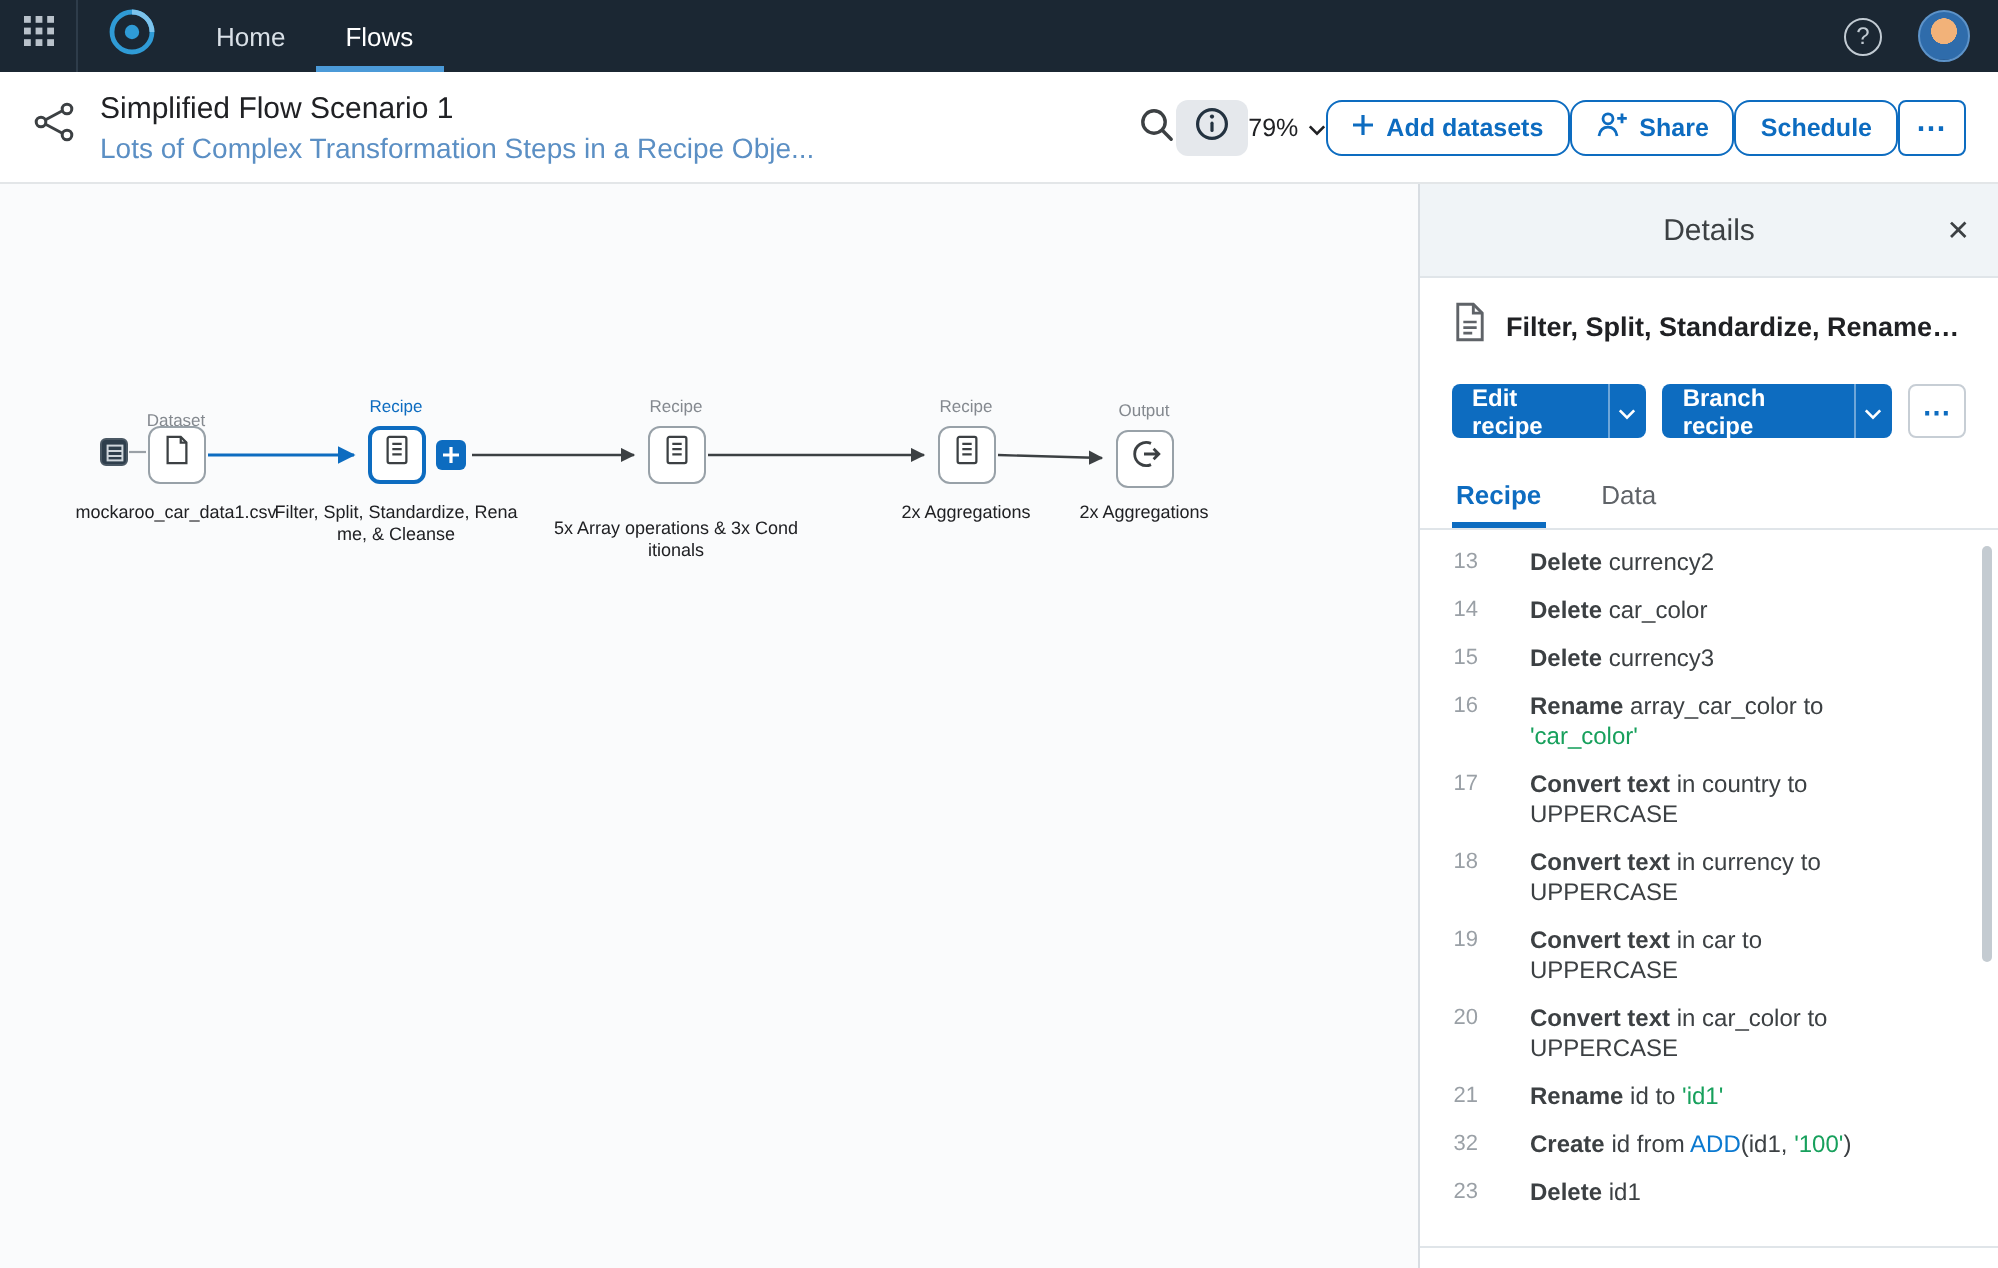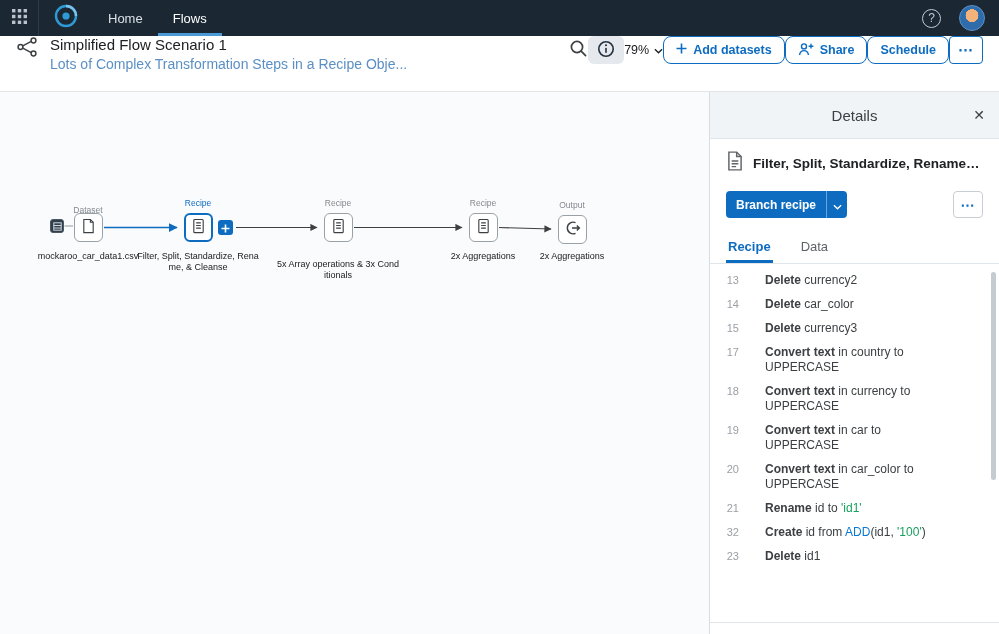--- a/index.html
+++ b/index.html
@@ -13,21 +13,21 @@
   .logo-wrap { width:54px; display:flex; align-items:center; justify-content:center; cursor:pointer; }
   .topnav { display:flex; }
   .nav-item { display:flex; align-items:center; padding:0 15px; font-size:13px; color:#d9e0e7; border-bottom:3px solid transparent; border-top:3px solid transparent; cursor:pointer; text-decoration:none; }
   .nav-item.active { color:#fff; border-bottom-color:#4b9ad8; }
   .topbar-right { margin-left:auto; display:flex; align-items:center; gap:18px; padding-right:14px; }
   .help-icon { width:19px; height:19px; border:1.5px solid #c2cbd3; border-radius:50%; color:#c2cbd3; font-size:12px; display:flex; align-items:center; justify-content:center; cursor:pointer; }
   .avatar { width:26px; height:26px; border-radius:50%; border:1px solid #5d93c9;
             background: radial-gradient(circle at 50% 40%, #f2b279 0 34%, #2f6cab 35% 75%, #1d4f86 76%); cursor:pointer; }
 
   
-  .flowheader { height:56px; background:#fff; border-bottom:1px solid #e3e6e8; display:flex; align-items:flex-start; padding:0 16px; }
+  .flowheader { height:56px; background:#fff; border-bottom:1px solid #e3e6e8; display:flex; align-items:center; padding:0 16px; }
   .titles { margin-left:12px; min-width:0; }
   .ftitle { font-size:15px; color:#202124; }
   .fsub { font-size:14px; color:#5b8fc4; margin-top:3px; }
   .hactions { margin-left:auto; display:flex; align-items:center; gap:0; }
   .icon-btn { display:flex; align-items:center; justify-content:center; cursor:pointer; background:none; border:none; }
   .info-btn { background:#e5e8ec; border-radius:6px; width:36px; height:28px; }
   .zoom { display:flex; align-items:center; gap:5px; font-size:12.5px; color:#202124; cursor:pointer; }
   .obtn { display:flex; align-items:center; gap:6px; height:28px; padding:0 12px; border:1px solid #0d6cc0; border-radius:8px; color:#0d6cc0; font-size:12.5px; font-weight:bold; background:#fff; cursor:pointer; }
   .more-hbtn { width:34px; height:28px; border:1px solid #0d6cc0; border-radius:4px; color:#0d6cc0; display:flex; align-items:center; justify-content:center; font-size:15px; font-weight:bold; background:#fff; cursor:pointer; letter-spacing:1px; }
 
@@ -280,20 +280,30 @@
             <path d="M2.5 1h7l4 4v12h-11z"></path>
             <path d="M9.5 1v4h4"></path>
             <path d="M5 9h6M5 11.5h6M5 14h4" stroke-width="1.2"></path>
           </svg>
       </span>
       <span class="d-item-title">Filter, Split, Standardize, Rename, &amp; Cleanse</span>
     </div>
 
     <div class="d-buttons">
       <div class="split">
+        <span class="seg-main">Edit recipe</span>
+        <span class="seg-caret">
+          <span>
+            <svg width="9" height="6" viewBox="0 0 10 6">
+                <path d="M1 1l4 4 4-4" stroke="#fff" stroke-width="1.5" fill="none"></path>
+              </svg>
+          </span>
+        </span>
+      </div>
+      <div class="split">
         <span class="seg-main">Branch recipe</span>
         <span class="seg-caret">
           <span>
             <svg width="9" height="6" viewBox="0 0 10 6">
                 <path d="M1 1l4 4 4-4" stroke="#fff" stroke-width="1.5" fill="none"></path>
               </svg>
           </span>
         </span>
       </div>
       <button class="d-more">⋯</button>
@@ -311,20 +321,24 @@
         </div>
         <div class="step-row">
           <span class="step-num">14</span>
           <span class="step-text"><span class="step-k">Delete</span><span class="step-p"> car_color</span></span>
         </div>
         <div class="step-row">
           <span class="step-num">15</span>
           <span class="step-text"><span class="step-k">Delete</span><span class="step-p"> currency3</span></span>
         </div>
         <div class="step-row">
+          <span class="step-num">16</span>
+          <span class="step-text"><span class="step-k">Rename</span><span class="step-p"> array_car_color to </span><span class="step-s">'car_color'</span></span>
+        </div>
+        <div class="step-row">
           <span class="step-num">17</span>
           <span class="step-text"><span class="step-k">Convert text</span><span class="step-p"> in country to UPPERCASE</span></span>
         </div>
         <div class="step-row">
           <span class="step-num">18</span>
           <span class="step-text"><span class="step-k">Convert text</span><span class="step-p"> in currency to UPPERCASE</span></span>
         </div>
         <div class="step-row">
           <span class="step-num">19</span>
           <span class="step-text"><span class="step-k">Convert text</span><span class="step-p"> in car to UPPERCASE</span></span>

